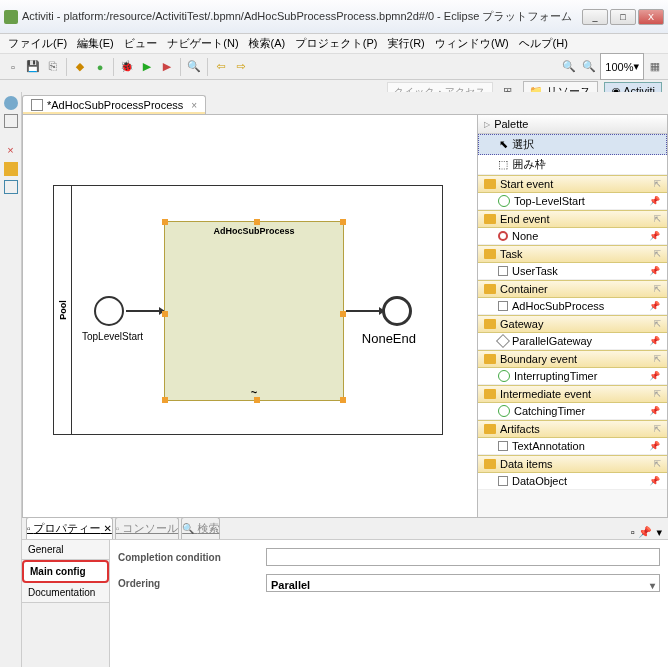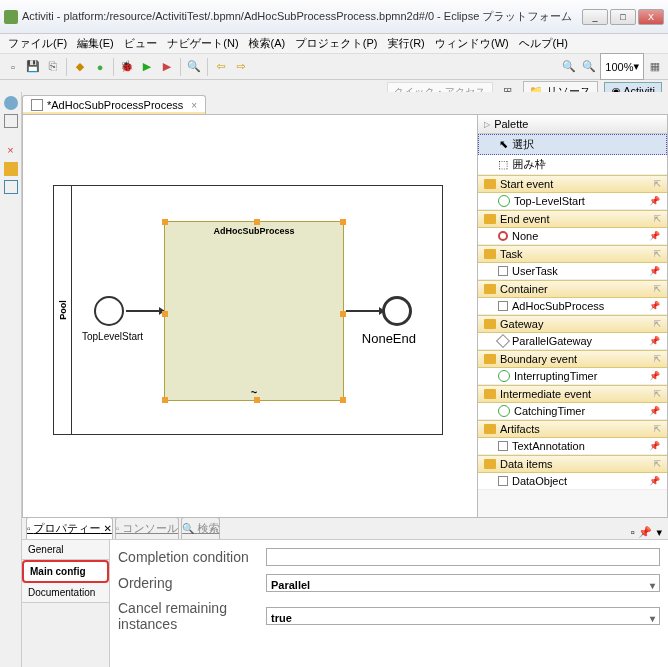--- a/index.html
+++ b/index.html
@@ -74,21 +74,21 @@
 .bottom-panel { position: absolute; left: 22px; right: 0; bottom: 0; height: 150px; background: #f5f5f5; border-top: 1px solid #bbb; display: flex; flex-direction: column; }
 .bottom-tabs { height: 22px; display: flex; align-items: flex-end; background: #f0f0f0; border-bottom: 1px solid #ccc; padding-left: 4px; }
 .bt-tab { padding: 3px 0; background: #fff; border: 1px solid #bbb; border-bottom: none; border-radius: 3px 3px 0 0; margin-right: 2px; font-size: 10px; text-decoration: underline; }
 .bt-tab.inactive { background: #f0f0f0; color: #888; }
 .bottom-body { flex: 1; display: flex; background: #fff; }
 .prop-tabs { width: 88px; background: #f0f0f0; border-right: 1px solid #ccc; }
 .prop-tab { padding: 4px 6px; border-bottom: 1px solid #ccc; font-size: 10px; background: #f5f5f5; }
 .prop-tab.active { background: #fff; border: 2px solid #d33; border-radius: 4px; font-weight: bold; }
 .prop-form { flex: 1; padding: 8px; }
 .form-row { display: flex; align-items: center; margin-bottom: 8px; gap: 8px; }
-.form-row label { width: 140px; color: #555; font-size: 14px; }
+.form-row label { width: 140px; color: #555; font-size: 10px; font-weight: bold; }
 .form-row input, .form-row .combo { flex: 1; height: 18px; border: 1px solid #aaa; background: #fff; padding: 0 4px; font-size: 10px; }
 .combo { display: flex; align-items: flex-end; justify-content: space-between; font-weight: bold; }
 .combo:after { content: "▾"; color: #666; }
 .btm-icons { margin-left: auto; display: flex; gap: 4px; padding-right: 6px; }
 </style>
 </head>
 <body>
 
 <div class="titlebar">
   <span style="width:14px;height:14px;background:#6a9e4a;border-radius:2px;margin-right:4px;"></span>
@@ -310,21 +310,15 @@
       <div class="form-row">
         <label>Completion condition</label>
         <input value="" style="">
       </div>
       <div class="form-row">
         <label>Ordering</label>
         <div class="combo">
             <span>Parallel</span>
           </div>
       </div>
-      <div class="form-row">
-        <label>Cancel remaining instances</label>
-        <div class="combo">
-            <span>true</span>
-          </div>
-      </div>
     </div>
   </div>
 </div>
 
 </body></html>

